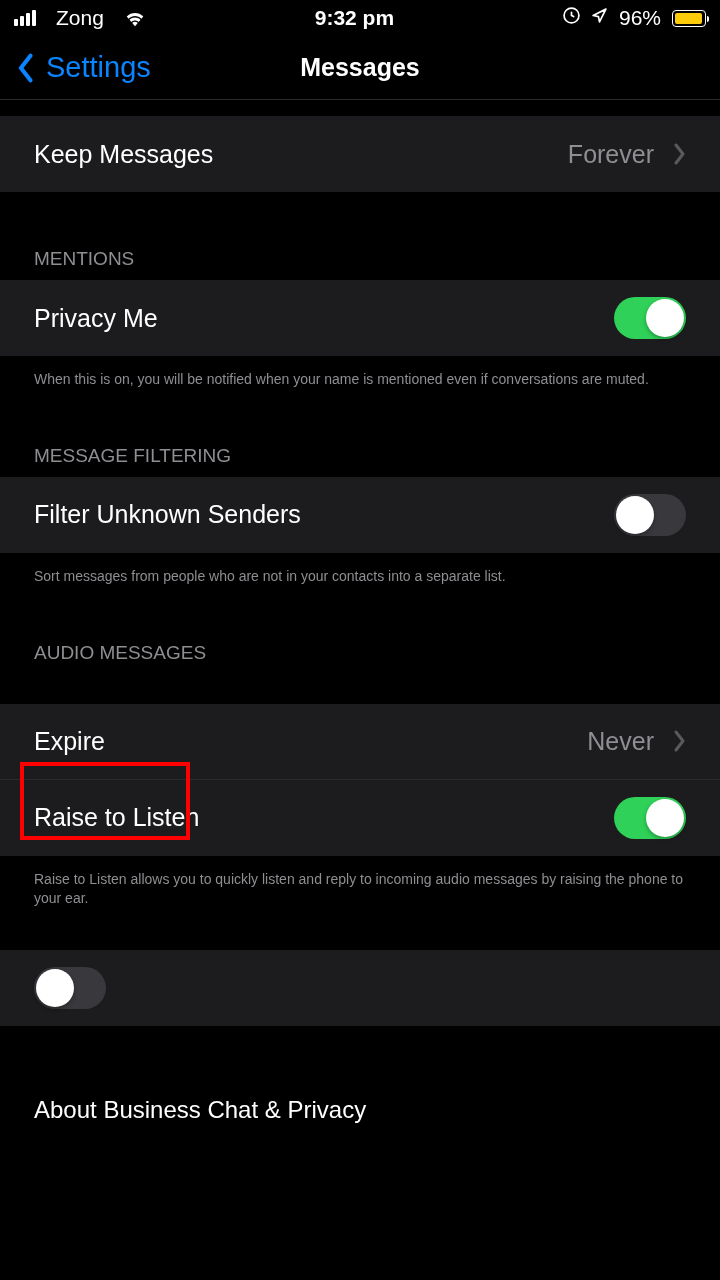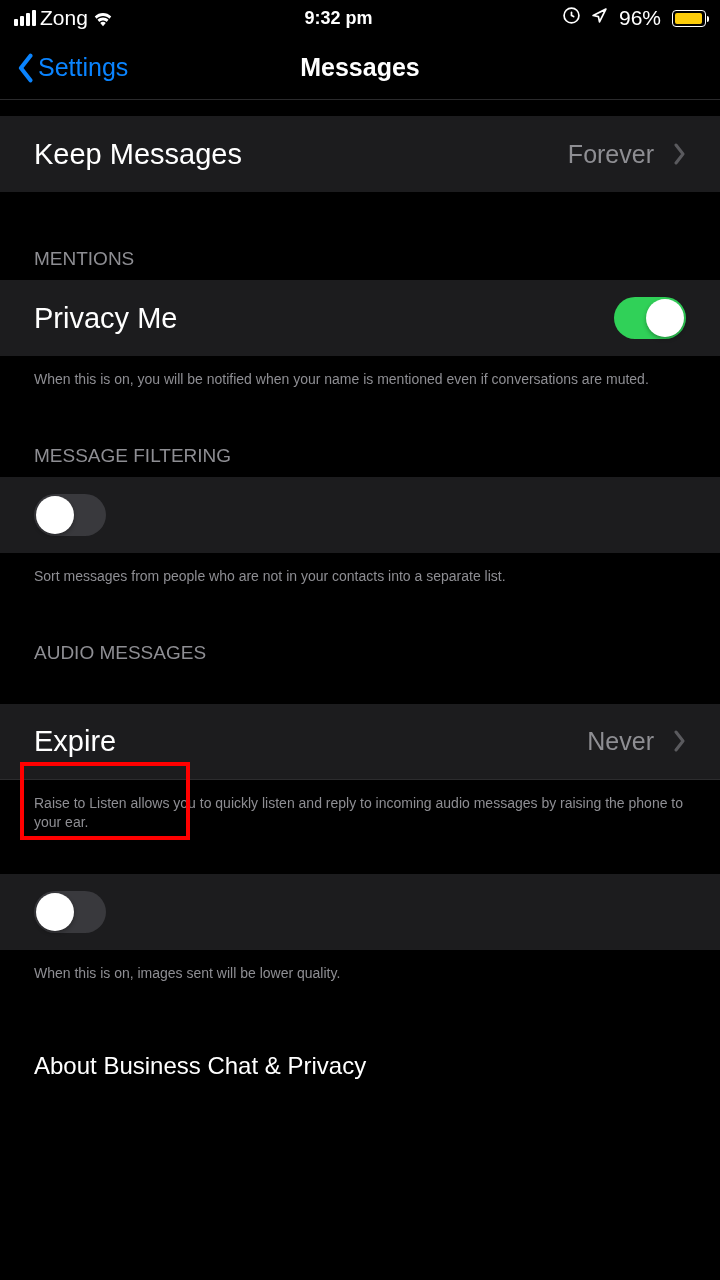--- a/index.html
+++ b/index.html
@@ -13,21 +13,21 @@
     }
     .status-bar {
       height: 36px;
       display: flex;
       align-items: center;
       justify-content: space-between;
       padding: 0 14px;
       font-size: 21px;
       font-weight: 500;
     }
-    .status-left { display: flex; align-items: center; gap: 4px; }
+    .status-left { display: flex; align-items: center; gap: 20px; }
     .status-right { display: flex; align-items: center; gap: 11px; }
     .signal-bars { display: flex; align-items: flex-end; gap: 2px; }
     .signal-bars span { width: 4px; background: #fff; border-radius: 1px; }
     .signal-bars span:nth-child(1) { height: 7px; }
     .signal-bars span:nth-child(2) { height: 10px; }
     .signal-bars span:nth-child(3) { height: 13px; }
     .signal-bars span:nth-child(4) { height: 16px; }
     .wifi-icon svg { width: 22px; height: 18px; display: block; }
     .battery {
       width: 34px;
@@ -61,22 +61,22 @@
       justify-content: center;
       position: relative;
       border-bottom: 0.5px solid #2a2a2c;
     }
     .back-button {
       position: absolute;
       left: 16px;
       display: flex;
       align-items: center;
       color: #0a84ff;
-      font-size: 25px;
-      gap: 4px;
+      font-size: 29px;
+      gap: 12px;
     }
     .back-chevron svg { width: 18px; height: 30px; display: block; }
     .header-title { font-size: 25px; font-weight: 600; color: #fff; }
     .content { background: #000; }
     .section-spacer { height: 16px; }
     .section-header {
       padding: 56px 34px 10px 34px;
       font-size: 19px;
       color: #8e8e93;
       letter-spacing: 0px;
@@ -84,21 +84,21 @@
     .row {
       background: #1c1c1e;
       display: flex;
       align-items: center;
       justify-content: space-between;
       padding: 0 34px;
       height: 76px;
       border-bottom: 0.5px solid #2c2c2e;
     }
     .row.last { border-bottom: none; }
-    .row-label { font-size: 29px; color: #fff; }
+    .row-label { font-size: 25px; color: #fff; }
     .row-right { display: flex; align-items: center; gap: 20px; }
     .row-value { font-size: 25px; color: #8e8e93; }
     .chevron svg { width: 12px; height: 22px; display: block; }
     .toggle {
       width: 72px;
       height: 42px;
       border-radius: 21px;
       position: relative;
     }
     .toggle.on { background: #30d158; }
@@ -124,21 +124,21 @@
       padding: 70px 34px 0 34px;
       font-size: 24px;
       color: #ffffff;
     }
     .highlight-box {
       position: absolute;
       border: 4.5px solid #ff0000;
       pointer-events: none;
     }
     .carrier { color: #fff; }
-    .time { font-size: 18px; font-weight: 600; }
+    .time { font-size: 21px; font-weight: 600; }
     .orientation-icon, .location-icon { font-size: 17px; }
   </style>
 </head>
 <body>
 
 <div class="status-bar">
   <div class="status-left">
     <div class="signal-bars">
       <span></span>
         <span></span>
@@ -203,44 +203,50 @@
   <div class="row last">
     <span class="row-label">Privacy Me</span>
     <div class="toggle on">
         <div class="toggle-knob"></div>
       </div>
   </div>
   <div class="footer-text">When this is on, you will be notified when your name is mentioned even if conversations are muted.</div>
 
   <div class="section-header">MESSAGE FILTERING</div>
   <div class="row last">
+    <span class="row-label">Filter Unknown Senders</span>
     <div class="toggle off">
         <div class="toggle-knob"></div>
       </div>
   </div>
   <div class="footer-text">Sort messages from people who are not in your contacts into a separate list.</div>
 
   <div class="section-header">AUDIO MESSAGES</div>
   <div class="row" style="position:relative;margin-top:30px;">
     <span class="row-label">Expire</span>
     <div class="row-right">
       <span class="row-value">Never</span>
       <span class="chevron">
         <svg viewBox="0 0 12 22" fill="none" stroke="#5a5a5e" stroke-width="3">
             <path d="M2 2l7 9-7 9" stroke-linecap="round" stroke-linejoin="round"></path>
           </svg>
       </span>
     </div>
   </div>
+  <div class="row last">
+    <span class="row-label">Raise to Listen</span>
+    <div class="toggle on">
+        <div class="toggle-knob"></div>
+      </div>
+  </div>
   <div class="footer-text">Raise to Listen allows you to quickly listen and reply to incoming audio messages by raising the phone to your ear.</div>
 
   <div style="height:42px"></div>
   <div class="row last">
     <div class="toggle off">
         <div class="toggle-knob"></div>
       </div>
   </div>
-  <div class="footer-text">When this is on, images sent will be lower quality.</div>
 
   <div class="link-row">About Business Chat &amp; Privacy</div>
 </div>
 
 <div class="highlight-box" style="left:20px; top:762px; width:170px; height:78px;"></div>
 
 </body></html>

